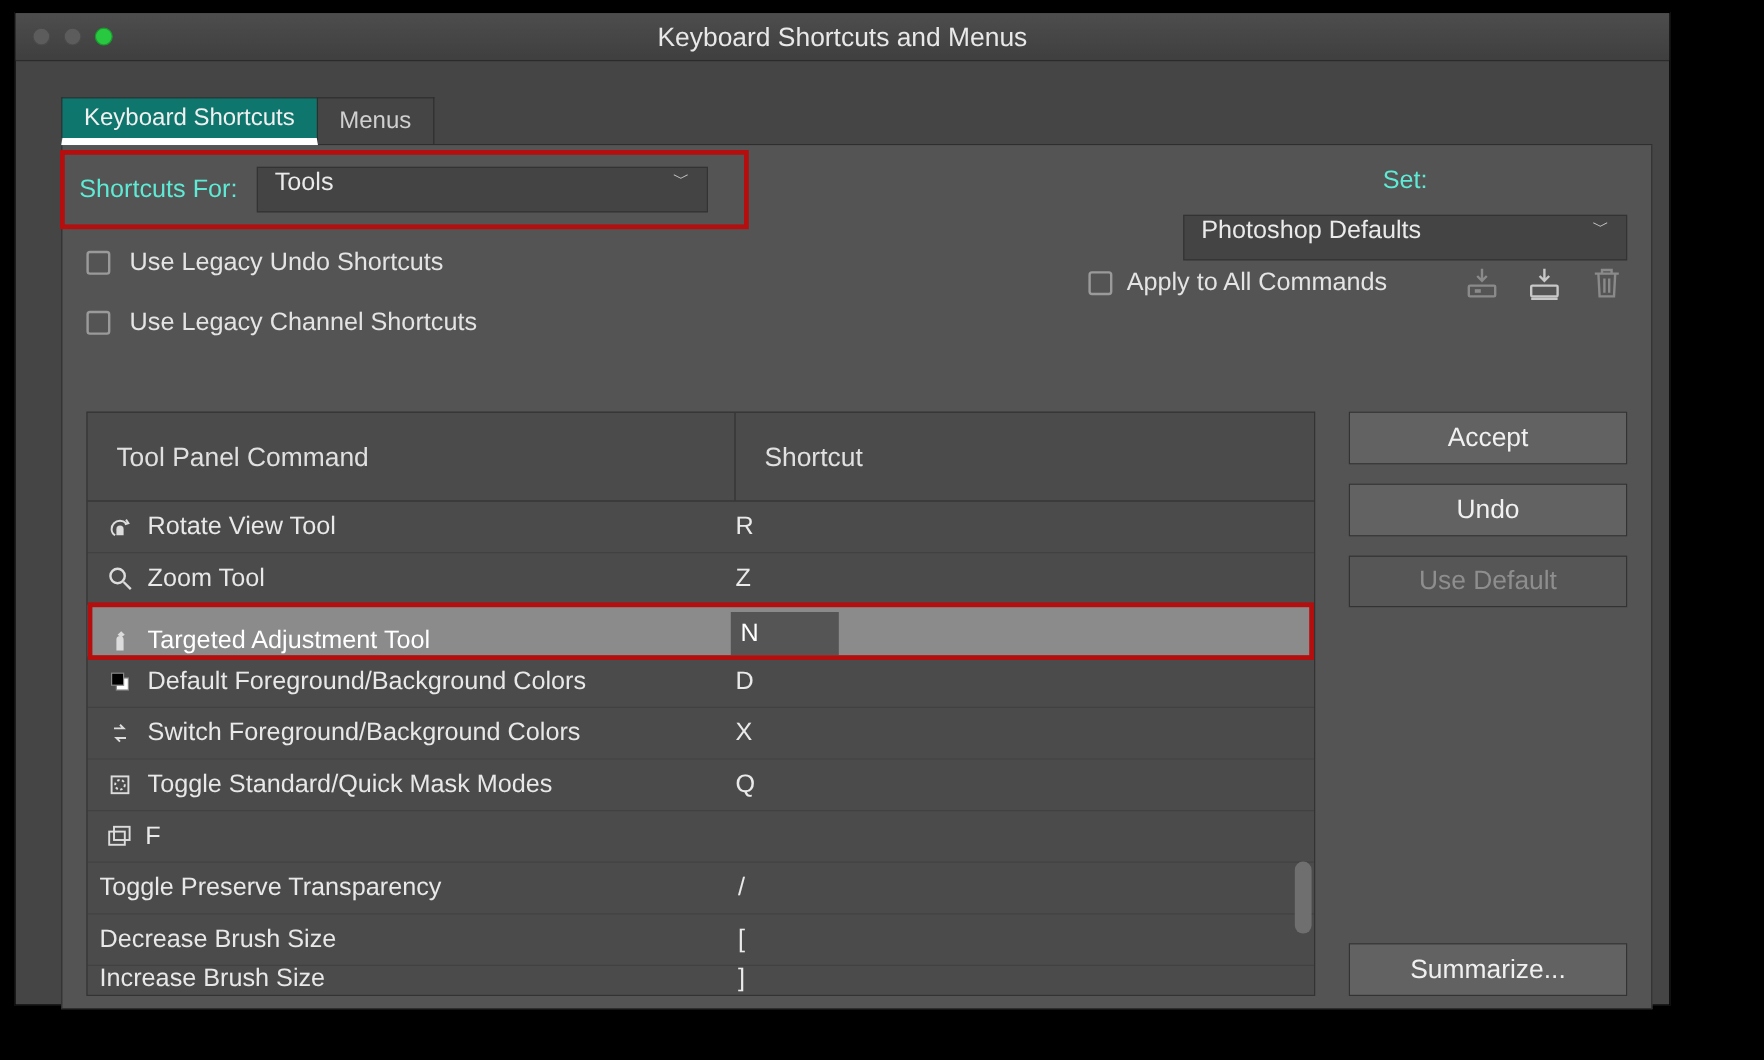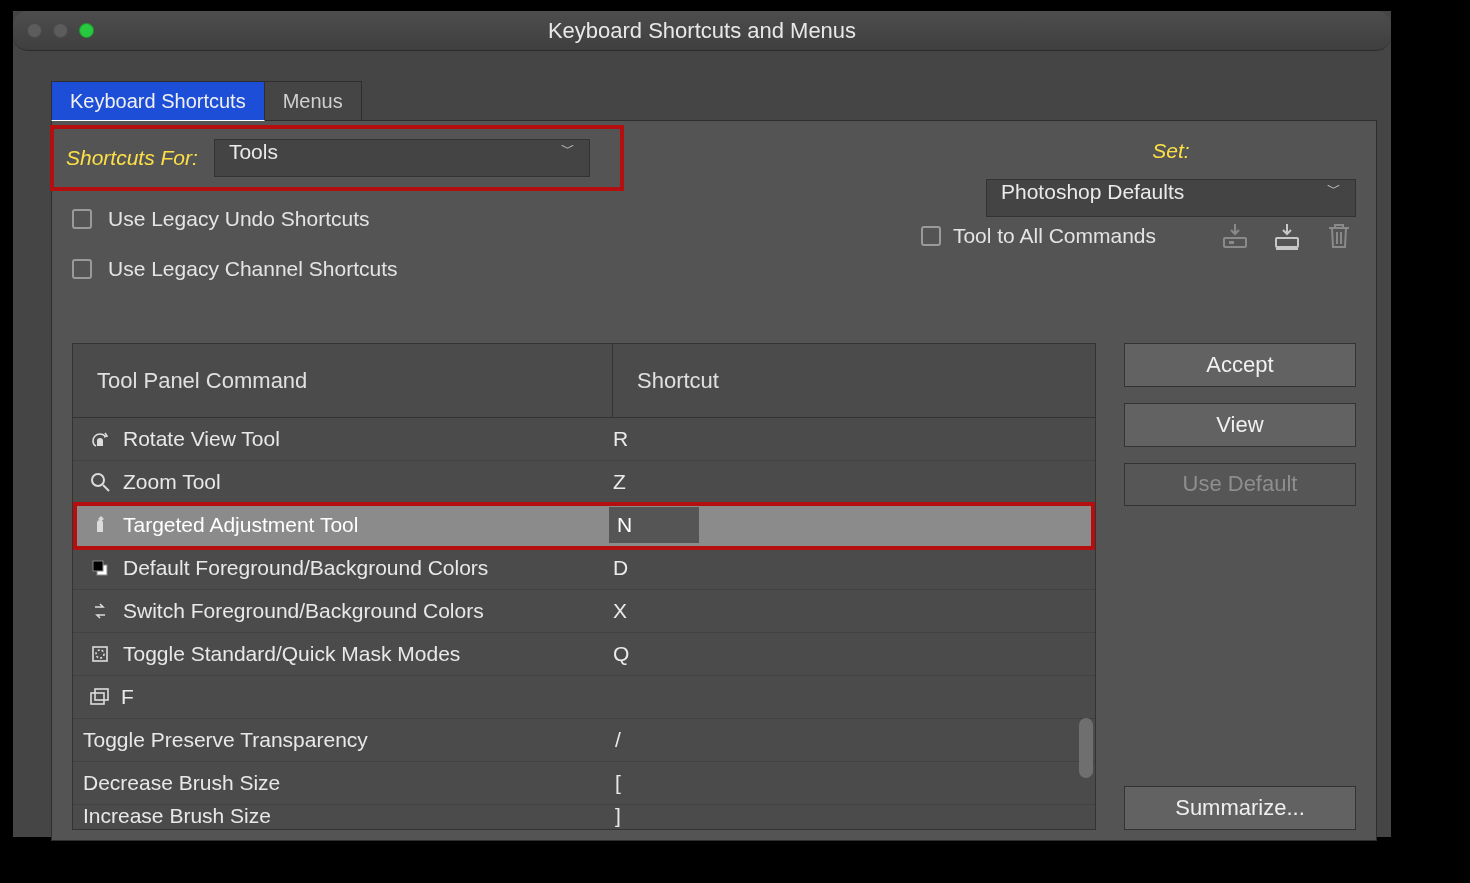--- a/index.html
+++ b/index.html
@@ -1,31 +1,31 @@
 <!DOCTYPE html>
 <html><head>
 <meta charset="utf-8">
 <style>
   * { box-sizing: border-box; margin: 0; padding: 0; }
   html, body { width: 1470px; height: 883px; background: #000; font-family: -apple-system, "Helvetica Neue", Arial, sans-serif; overflow: hidden; }
   .window { position: absolute; left: 12px; top: 10px; width: 1380px; height: 828px; background: #454545; border: 1px solid #000; }
-  .titlebar { height: 40px; background: linear-gradient(#4d4d4d,#3f3f3f); display: flex; align-items: center; position: relative; border-bottom: 1px solid #2b2b2b; border-radius: 15px;}
+  .titlebar { height: 40px; background: linear-gradient(#4d4d4d,#3f3f3f); display: flex; align-items: center; position: relative; border-bottom: 1px solid #2b2b2b;}
   .traffic { display: flex; gap: 11px; margin-left: 14px; }
   .tl { width: 15px; height: 15px; border-radius: 50%; }
   .tl.close { background: #5c5c5c; border:1px solid #4a4a4a;}
   .tl.min   { background: #5c5c5c; border:1px solid #4a4a4a;}
   .tl.max   { background: #28c840; border:1px solid #1a9a2d;}
   .title    { position: absolute; left: 0; right: 0; text-align: center; color: #e8e8e8; font-size: 22px; font-weight: 500;}
   .content  { position: absolute; left: 38px; right: 14px; top: 70px; bottom: 0; }
   .tabs { display: flex; height: 40px; border-bottom: 1px solid #2e2e2e;}
   .tab { padding: 0 18px; display:flex; align-items:center; color:#d0d0d0; font-size:20px; cursor:pointer; border-top:1px solid #2e2e2e; border-right:1px solid #2e2e2e;}
-  .tab.active { background:#1d4ed8; color:#f0f0f0; border-bottom:1px solid #ffffff; margin-bottom:-1px; border-left:1px solid #2e2e2e;}
+  .tab.active { background:#0f766e; color:#f0f0f0; border-bottom:6px solid #ffffff; margin-bottom:-1px; border-left:1px solid #2e2e2e;}
   .body { background:#545454; border:1px solid #2e2e2e; border-top:none; height: 720px; position:relative; padding:16px 20px;}
   .row { display:flex; align-items:center; gap:16px; }
-  .label { color:#fde047; font-size:21px;font-style:italic; }
+  .label { color:#5eead4; font-size:21px; }
   .select { background:#444; border:1px solid #333; color:#eaeaea; font-size:21px; height:38px; display:flex; justify-content:space-between; padding:0 14px; cursor:pointer;}
   .select .chev { color:#ccc; font-size:14px;}
   .hl-red { outline: 4px solid #b50e0e; outline-offset: -2px; }
   .chk { width:20px; height:20px; border:2px solid #9a9a9a; border-radius:3px; background:transparent; cursor:pointer; flex:none;}
   .chklabel { color:#e4e4e4; font-size:21px; }
   .iconbtn { width:34px; height:34px; display:flex; align-items:center; justify-content:center; color:#c8c8c8; cursor:pointer; }
   .iconbtn.disabled{ color:#8a8a8a; cursor:default;}
   svg { display:block; }
   .main { position:absolute; left:20px; top:222px; right:20px; bottom:10px; display:flex; gap:28px; }
   .tablewrap { flex:1; background:#4b4b4b; border:1px solid #333; display:flex; flex-direction:column; position:relative;}
@@ -33,21 +33,21 @@
   .thcol { color:#e0e0e0; font-size:22px; }
   .thcol.c1 { width:540px; padding-left:24px; border-right:1px solid #333; height:100%; display:flex; align-items:center;}
   .thcol.c2 { padding-left:24px;}
   .tbody { flex:1; overflow:hidden; position:relative;}
   .trow { display:flex; align-items:center; height:43px; color:#e8e8e8; font-size:21px; border-bottom:1px solid rgba(0,0,0,0.12);}
   .trow.noborder{ border-bottom:none;}
   .trow .icon { width:34px; display:flex; justify-content:center; margin-left:10px; color:#dcdcdc;}
   .trow .name { flex: 0 0 492px; padding-left:6px; white-space:nowrap; overflow:hidden;}
   .trow.noicon .name{ flex:0 0 532px; padding-left:4px; margin-left:6px;}
   .trow .sc   { padding-left:4px; color:#eaeaea;}
-  .trow.selected { background:#8b8b8b; color:#fff;}
+  .trow.selected { background:#8b8b8b; color:#fff;align-items:flex-end;}
   .trow.selected .sc-edit { background:#555; color:#fff; width:90px; height:36px; display:flex; align-items:center; padding-left:8px;}
   .rowhl { position:absolute; border:4px solid #b50e0e; pointer-events:none;}
   .scrollbar { position:absolute; right:2px; top:300px; width:14px; height:60px; background:#6f6f6f; border-radius:7px;}
   .btncol { width:232px; display:flex; flex-direction:column; gap:16px;text-align:center;}
   .pbtn { height:52px; background:#626262; border:1px solid #333; color:#f0f0f0; font-size:22px; display:flex; align-items:center; justify-content:center; cursor:pointer;}
   .pbtn.disabled { color:#8e8e8e; background:#565656; cursor:default;}
   .lastrow { overflow:hidden; height:22px;}
 </style>
 </head>
 <body>
@@ -93,21 +93,21 @@
         <span class="chklabel">Use Legacy Undo Shortcuts</span>
       </div>
       <div style="position:absolute; left:20px; top:136px;" class="row">
         <div class="chk"></div>
         <span class="chklabel">Use Legacy Channel Shortcuts</span>
       </div>
 
       <div style="position:absolute; right:20px; top:98px; display:flex; align-items:center; gap:18px;">
         <div class="row" style="gap:12px;">
           <div class="chk"></div>
-          <span class="chklabel">Tool to All Commands</span>
+          <span class="chklabel">Apply to All Commands</span>
         </div>
         <div style="width:26px;"></div>
         <div class="iconbtn disabled">
           <svg width="30" height="28" viewBox="0 0 30 28" fill="none" stroke="currentColor" stroke-width="2">
             <path d="M15 2 v10 M11 8 l4 4 l4 -4"></path>
               <rect x="4" y="16" width="22" height="9" rx="1"></rect>
               <rect x="9" y="19" width="5" height="3" fill="currentColor" stroke="none"></rect>
           </svg>
         </div>
         <div class="iconbtn">
@@ -221,21 +221,21 @@
               <span class="sc">]</span>
             </div>
 
             <div class="rowhl" style="left:0; top:84px; right:0; height:48px;"></div>
             <div class="scrollbar"></div>
           </div>
         </div>
 
         <div class="btncol">
           <div class="pbtn">Accept</div>
-          <div class="pbtn">View</div>
+          <div class="pbtn">Undo</div>
           <div class="pbtn disabled">Use Default</div>
           <div style="flex:0 0 150px;"></div>
           <div style="flex:0 0 82px;"></div>
           <div class="pbtn">Summarize...</div>
         </div>
       </div>
 
     </div>
   </div>
 </div>

